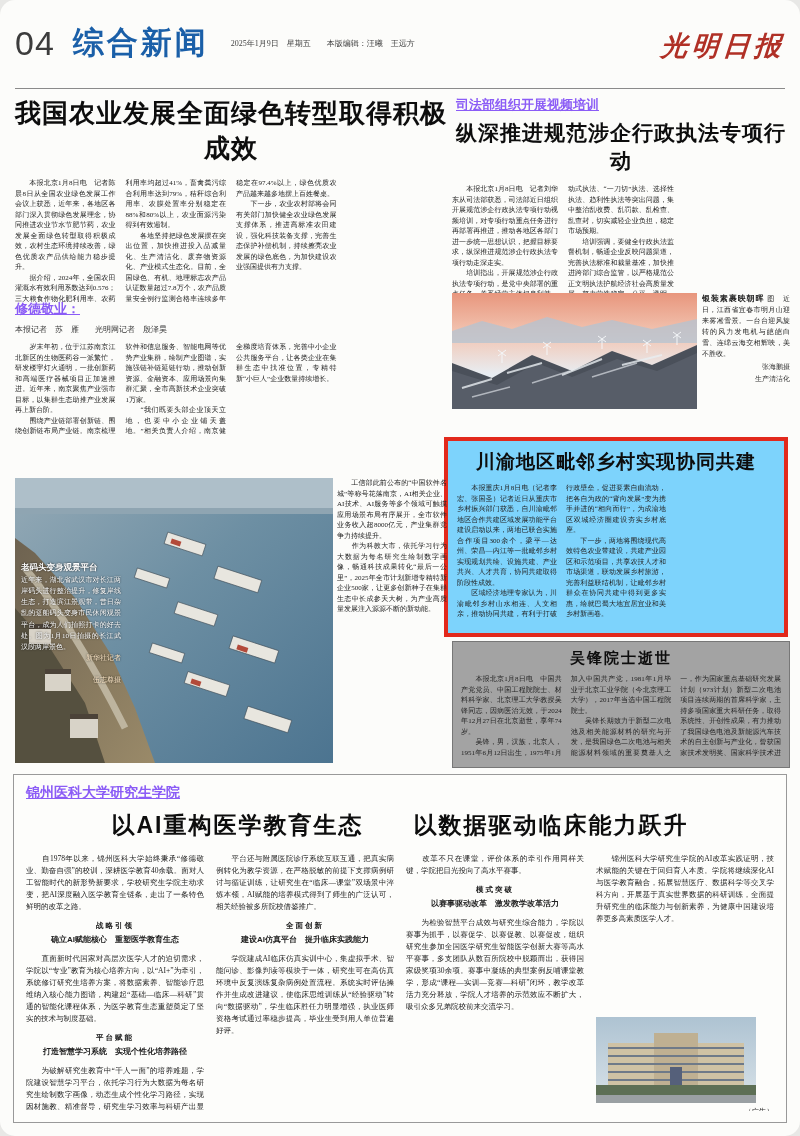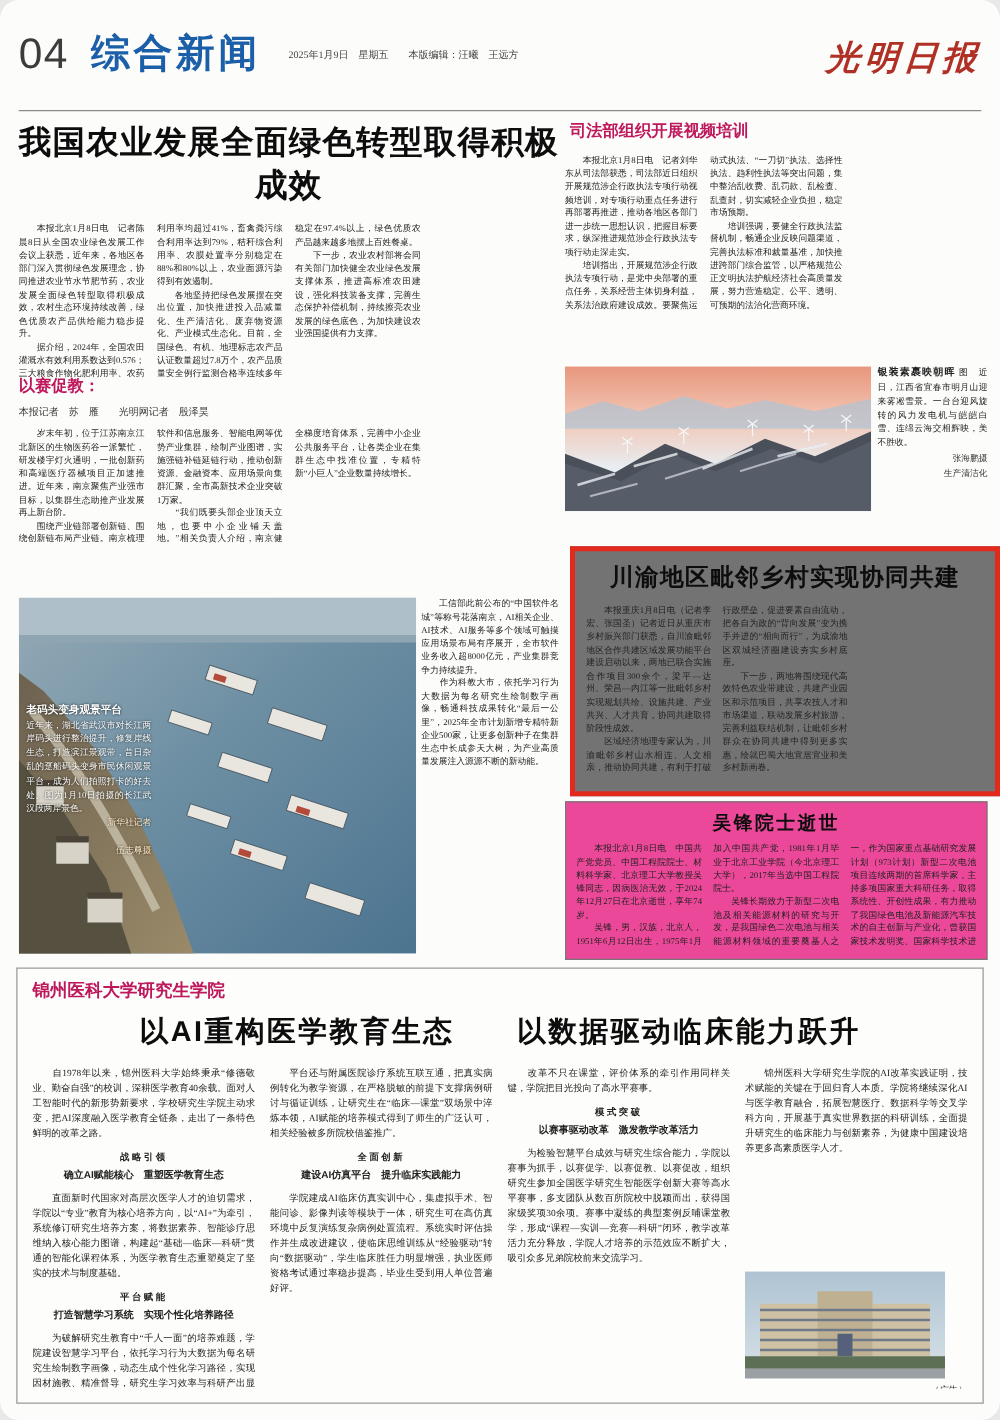--- a/index.html
+++ b/index.html
@@ -15,53 +15,53 @@
     font-size:34px; font-weight:400; color:#3c3c3c; vertical-align:middle; letter-spacing:1px;}
   .section-title { display:inline-block; margin-left:14px; font-family:"Liberation Sans",sans-serif;
     font-size:31px; font-weight:700; color:#1a5fa8; letter-spacing:3px; vertical-align:middle;}
   .dateline { display:inline-block; margin-left:18px; font-size:8px; color:#444; vertical-align:middle; }
   .masthead { position:absolute; right:0; top:6px; font-family:"DejaVu Serif",serif;
     font-style:italic; font-weight:700; font-size:27px; color:#b03026; letter-spacing:4px;
     transform:skewX(-4deg); }
   .hdr-rule { position:absolute; left:15px; top:88px; width:770px; border-top:1px solid #8a8a8a; }
 
   
-  .kicker  { font-family:"Liberation Sans",sans-serif; font-weight:700; color:#be185d; }
+  .kicker  { font-family:"Liberation Sans",sans-serif; font-weight:700; color:#8b5cf6;text-decoration:underline; }
   .headline{ font-family:"Liberation Sans",sans-serif; font-weight:700; color:#0d0d0d; }
   .bodytxt { font-size:7px; line-height:1.5; text-align:justify; color:#222;
              white-space:pre-line; column-fill:auto; overflow:hidden; }
   .byline  { font-size:8px; color:#3a3a3a; }
 
   
   .a1 { position:absolute; left:15px; top:96px; width:432px; }
   .a1 .headline { font-size:26px; text-align:center; letter-spacing:1px; }
   .a1 .bodytxt  { margin-top:12px; height:132px; column-count:4; column-gap:10px; }
 
   
   .a2 { position:absolute; left:452px; top:96px; width:338px; }
   .a2 .kicker   { font-size:13px; margin-left:4px; }
   .a2 .headline { font-size:21px; text-align:center; margin-top:5px; letter-spacing:1px;}
   .a2 .bodytxt  { margin-top:9px; height:128px; column-count:3; column-gap:10px; }
 
   
   .photo-mountain { position:absolute; left:452px; top:293px; width:245px; height:116px; overflow:hidden; }
   .cap-mountain { position:absolute; left:702px; top:293px; width:88px; height:116px;
     font-size:7px; line-height:1.55; text-align:justify; color:#222; overflow:hidden;}
-  .cap-mountain .cap-title { font-family:Liberation Mono, monospace; font-weight:700; font-size:8px; }
+  .cap-mountain .cap-title { font-family:Liberation Sans, sans-serif; font-weight:700; font-size:8px; }
   .cap-mountain .cap-credit { text-align:right; color:#333; margin-top:2px; }
 
   
-  .a3 { position:absolute; left:456px; top:437px; width:344px; height:200px;
-        border:4px solid #e2291c; background:#737373; padding:8px 9px; }
+  .a3 { position:absolute; left:444px; top:437px; width:344px; height:200px;
+        border:4px solid #e2291c; background:#7dd3fc; padding:8px 9px; }
   .a3 .headline { font-size:19px; text-align:center; letter-spacing:1px; }
   .a3 .bodytxt  { margin-top:8px; height:140px; column-count:3; column-gap:9px; }
 
   
   .a4 { position:absolute; left:452px; top:641px; width:338px; height:127px;
-        border:1px solid #777; padding:7px 8px; background:#ec4899;}
+        border:1px solid #777; padding:7px 8px; background:#a3a3a3;}
   .a4 .headline { font-size:15px; text-align:center; letter-spacing:2px;}
   .a4 .bodytxt  { margin-top:6px; height:86px; column-count:3; column-gap:9px; }
 
   
   .a5 { position:absolute; left:15px; top:300px; width:432px; }
   .a5 .kicker   { font-size:13px; }
   .a5 .headline { font-size:23px; margin-top:5px; letter-spacing:1px;}
   .a5 .byline   { margin-top:6px; }
   .a5 .bodytxt.top { margin-top:7px; height:98px; column-count:4; column-gap:10px; }
   .a5-rightcol { position:absolute; left:337px; top:478px; width:110px; height:285px; }
@@ -107,20 +107,21 @@
   <div class="a1">
     <div class="headline">我国农业发展全面绿色转型取得积极成效</div>
     <div class="bodytxt">　　本报北京1月8日电　记者陈晨8日从全国农业绿色发展工作会议上获悉，近年来，各地区各部门深入贯彻绿色发展理念，协同推进农业节水节肥节药，农业发展全面绿色转型取得积极成效，农村生态环境持续改善，绿色优质农产品供给能力稳步提升。
 　　据介绍，2024年，全国农田灌溉水有效利用系数达到0.576；三大粮食作物化肥利用率、农药利用率均超过41%，畜禽粪污综合利用率达到79%，秸秆综合利用率、农膜处置率分别稳定在88%和80%以上，农业面源污染得到有效遏制。
 　　各地坚持把绿色发展摆在突出位置，加快推进投入品减量化、生产清洁化、废弃物资源化、产业模式生态化。目前，全国绿色、有机、地理标志农产品认证数量超过7.8万个，农产品质量安全例行监测合格率连续多年稳定在97.4%以上，绿色优质农产品越来越多地摆上百姓餐桌。
 　　下一步，农业农村部将会同有关部门加快健全农业绿色发展支撑体系，推进高标准农田建设，强化科技装备支撑，完善生态保护补偿机制，持续擦亮农业发展的绿色底色，为加快建设农业强国提供有力支撑。</div>
   </div>
 
   <div class="a2">
     <div class="kicker">司法部组织开展视频培训</div>
+    <div class="headline">纵深推进规范涉企行政执法专项行动</div>
     <div class="bodytxt">　　本报北京1月8日电　记者刘华东从司法部获悉，司法部近日组织开展规范涉企行政执法专项行动视频培训，对专项行动重点任务进行再部署再推进，推动各地区各部门进一步统一思想认识，把握目标要求，纵深推进规范涉企行政执法专项行动走深走实。
 　　培训指出，开展规范涉企行政执法专项行动，是党中央部署的重点任务，关系经营主体切身利益，关系法治政府建设成效。要聚焦运动式执法、“一刀切”执法、选择性执法、趋利性执法等突出问题，集中整治乱收费、乱罚款、乱检查、乱查封，切实减轻企业负担，稳定市场预期。
 　　培训强调，要健全行政执法监督机制，畅通企业反映问题渠道，完善执法标准和裁量基准，加快推进跨部门综合监管，以严格规范公正文明执法护航经济社会高质量发展，努力营造稳定、公平、透明、可预期的法治化营商环境。</div>
   </div>
 
   <div class="photo-mountain">
     <svg width="245" height="116" viewBox="0 0 245 116">
       <defs>
         <linearGradient id="sky" x1="0" y1="0" x2="0" y2="1">
           <stop offset="0" stop-color="#e8967d"></stop>
@@ -170,21 +171,21 @@
   </div>
 
   <div class="a4">
     <div class="headline">吴锋院士逝世</div>
     <div class="bodytxt">　　本报北京1月8日电　中国共产党党员、中国工程院院士、材料科学家、北京理工大学教授吴锋同志，因病医治无效，于2024年12月27日在北京逝世，享年74岁。
 　　吴锋，男，汉族，北京人，1951年6月12日出生，1975年1月加入中国共产党，1981年1月毕业于北京工业学院（今北京理工大学），2017年当选中国工程院院士。
 　　吴锋长期致力于新型二次电池及相关能源材料的研究与开发，是我国绿色二次电池与相关能源材料领域的重要奠基人之一，作为国家重点基础研究发展计划（973计划）新型二次电池项目连续两期的首席科学家，主持多项国家重大科研任务，取得系统性、开创性成果，有力推动了我国绿色电池及新能源汽车技术的自主创新与产业化，曾获国家技术发明奖、国家科学技术进步奖等，为我国科技事业与学科发展作出了重要贡献。</div>
   </div>
 
   <div class="a5">
-    <div class="kicker">以赛促教：</div>
+    <div class="kicker">修德敬业：</div>
     <div class="byline">本报记者　苏　雁　　光明网记者　殷泽昊</div>
     <div class="bodytxt top">　　岁末年初，位于江苏南京江北新区的生物医药谷一派繁忙，研发楼宇灯火通明，一批创新药和高端医疗器械项目正加速推进。近年来，南京聚焦产业强市目标，以集群生态助推产业发展再上新台阶。
 　　围绕产业链部署创新链、围绕创新链布局产业链。南京梳理软件和信息服务、智能电网等优势产业集群，绘制产业图谱，实施强链补链延链行动，推动创新资源、金融资本、应用场景向集群汇聚，全市高新技术企业突破1万家。
 　　“我们既要头部企业顶天立地，也要中小企业铺天盖地。”相关负责人介绍，南京健全梯度培育体系，完善中小企业公共服务平台，让各类企业在集群生态中找准位置，专精特新“小巨人”企业数量持续增长。</div>
   </div>
   <div class="a5-rightcol">
     <div class="bodytxt">　　工信部此前公布的“中国软件名城”等称号花落南京，AI相关企业、AI技术、AI服务等多个领域可触摸应用场景布局有序展开，全市软件业务收入超8000亿元，产业集群竞争力持续提升。
 　　作为科教大市，依托学习行为大数据为每名研究生绘制数字画像，畅通科技成果转化“最后一公里”，2025年全市计划新增专精特新企业500家，让更多创新种子在集群生态中长成参天大树，为产业高质量发展注入源源不断的新动能。</div>
   </div>
 

